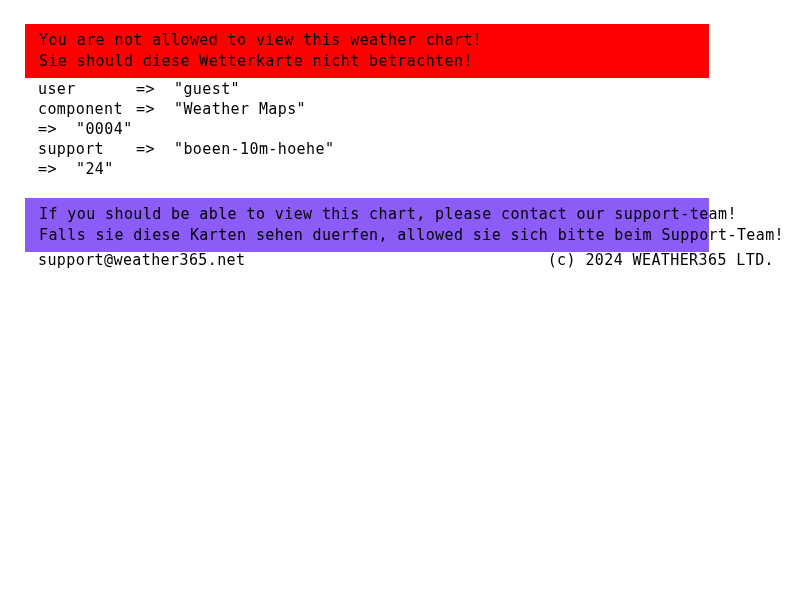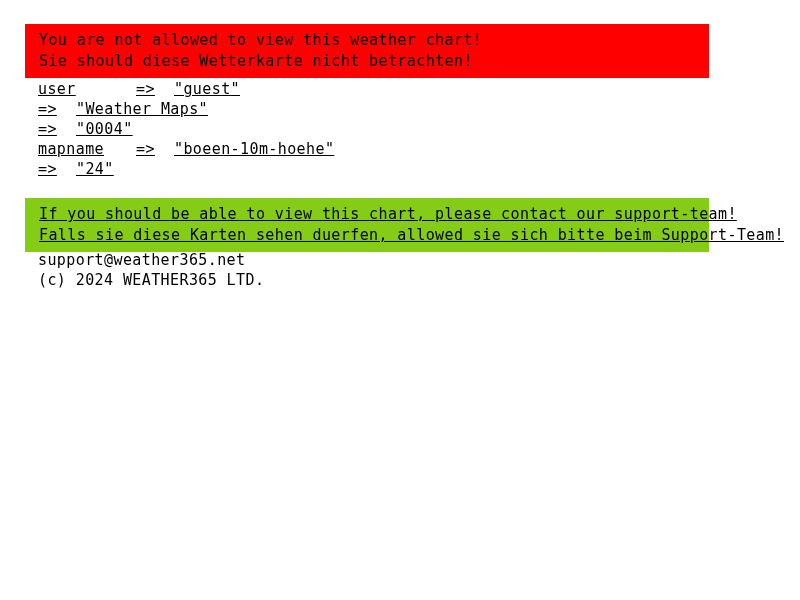--- a/index.html
+++ b/index.html
@@ -25,43 +25,41 @@
     width: 684px;
     box-sizing: border-box;
     padding: 6px 12px 6px 14px;
   }
   .banner-error {
     top: 24px;
     background: #ff0000;
   }
   .banner-ok {
     top: 198px;
-    background: #84cc16;
-    text-decoration: underline;
+    background: #8b5cf6;
   }
   .banner-line {
     font-size: 15px;
     line-height: 21px;
     white-space: pre;
     letter-spacing: 0.4px;
   }
   .params {
     position: absolute;
     left: 38px;
     top: 79px;
     font-size: 15px;
     line-height: 20px;
   }
   .param-row {
     display: flex;
     align-items: flex-start;
     height: 20px;
     white-space: pre;
     letter-spacing: 0.4px;
-    text-decoration: underline;
   }
   .param-key {
     width: 98px;
     flex: 0 0 98px;
   }
   .param-arrow {
     width: 38px;
     flex: 0 0 38px;
   }
   .param-val {
@@ -72,21 +70,20 @@
     left: 38px;
     top: 250px;
     width: 736px;
     display: flex;
     justify-content: space-between;
     align-items: baseline;
     font-size: 15px;
     line-height: 20px;
     white-space: pre;
     letter-spacing: 0.4px;
-    flex-direction: column;
   }
   .footer a {
     color: #000000;
     text-decoration: none;
   }
 </style>
 </head>
 <body>
 
 <div class="page">
@@ -96,29 +93,30 @@
     <div class="banner-line">Sie should diese Wetterkarte nicht betrachten!</div>
   </div>
 
   <div class="params">
     <div class="param-row">
       <span class="param-key">user</span>
       <span class="param-arrow">=&gt;</span>
       <span class="param-val">"guest"</span>
     </div>
     <div class="param-row">
+      <span class="param-key">component</span>
       <span class="param-arrow">=&gt;</span>
       <span class="param-val">"Weather Maps"</span>
     </div>
     <div class="param-row">
       <span class="param-arrow">=&gt;</span>
       <span class="param-val">"0004"</span>
     </div>
     <div class="param-row">
-      <span class="param-key">mapname</span>
+      <span class="param-key">support</span>
       <span class="param-arrow">=&gt;</span>
       <span class="param-val">"boeen-10m-hoehe"</span>
     </div>
     <div class="param-row">
       <span class="param-arrow">=&gt;</span>
       <span class="param-val">"24"</span>
     </div>
   </div>
 
   <div class="banner banner-ok">

